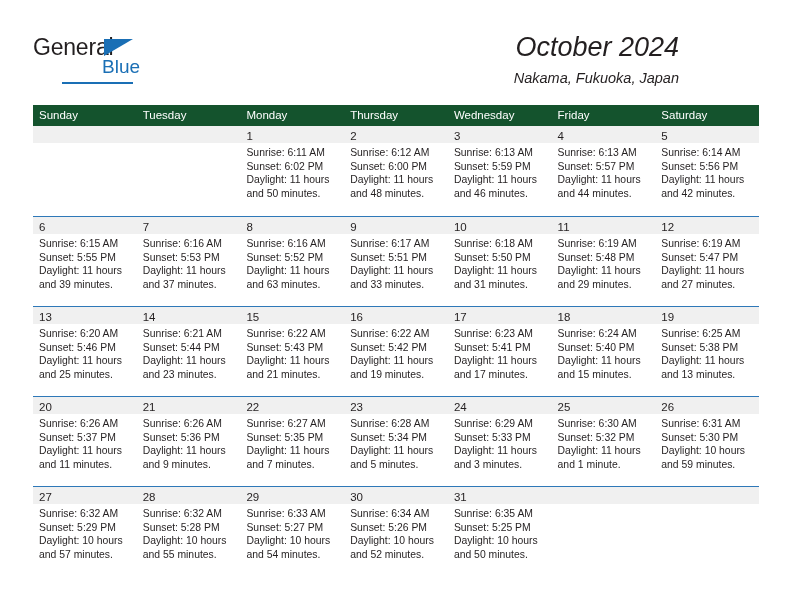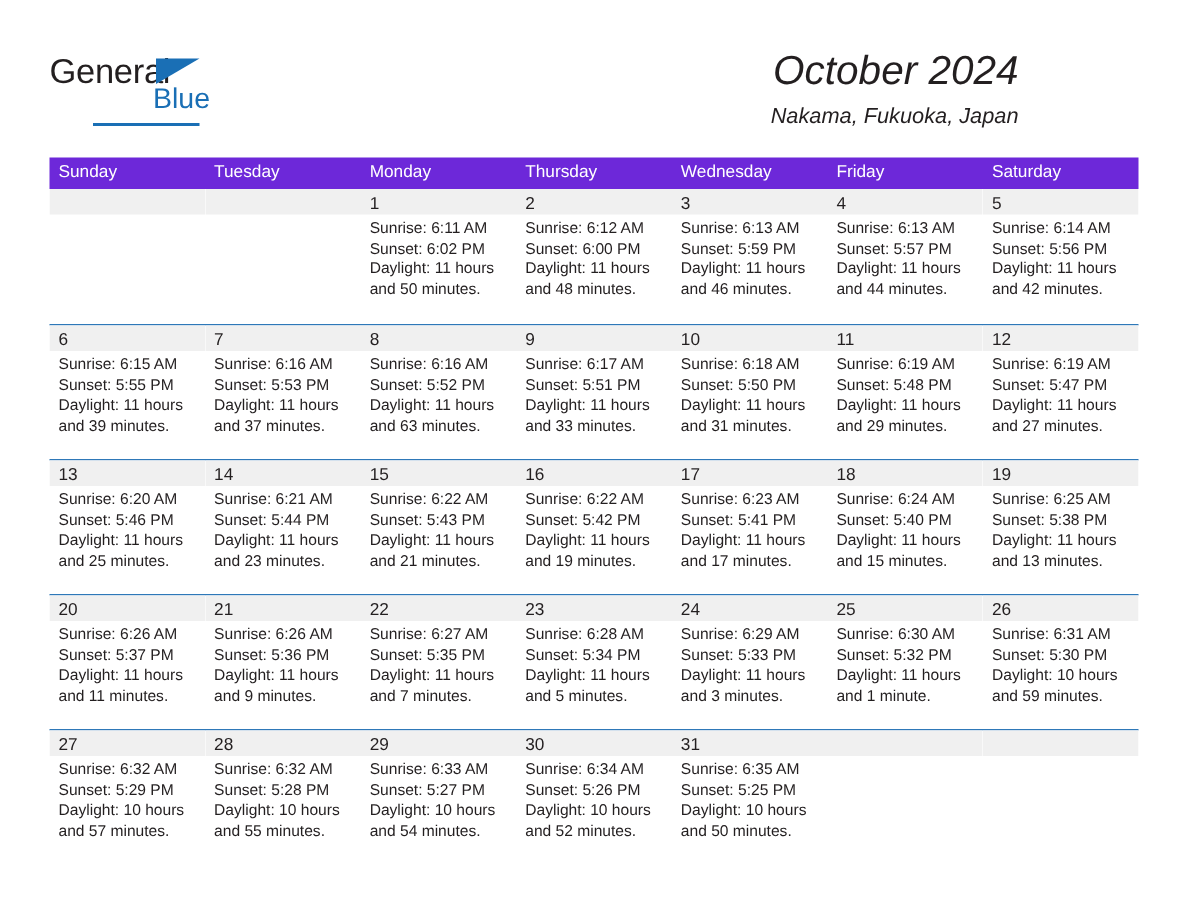--- a/index.html
+++ b/index.html
@@ -99,21 +99,21 @@
   
   .calendar {
     position: absolute;
     left: 33px;
     top: 105px;
     width: 726px;
   }
 
   .dow-row {
     display: flex;
-    background: #6d28d9;
+    background: #14532d;
     height: 21px;
   }
   .dow {
     flex: 1 1 0;
     font-size: 11.5px;
     color: #ffffff;
     line-height: 21px;
     padding-left: 6px;
     box-sizing: border-box;
     white-space: nowrap;

